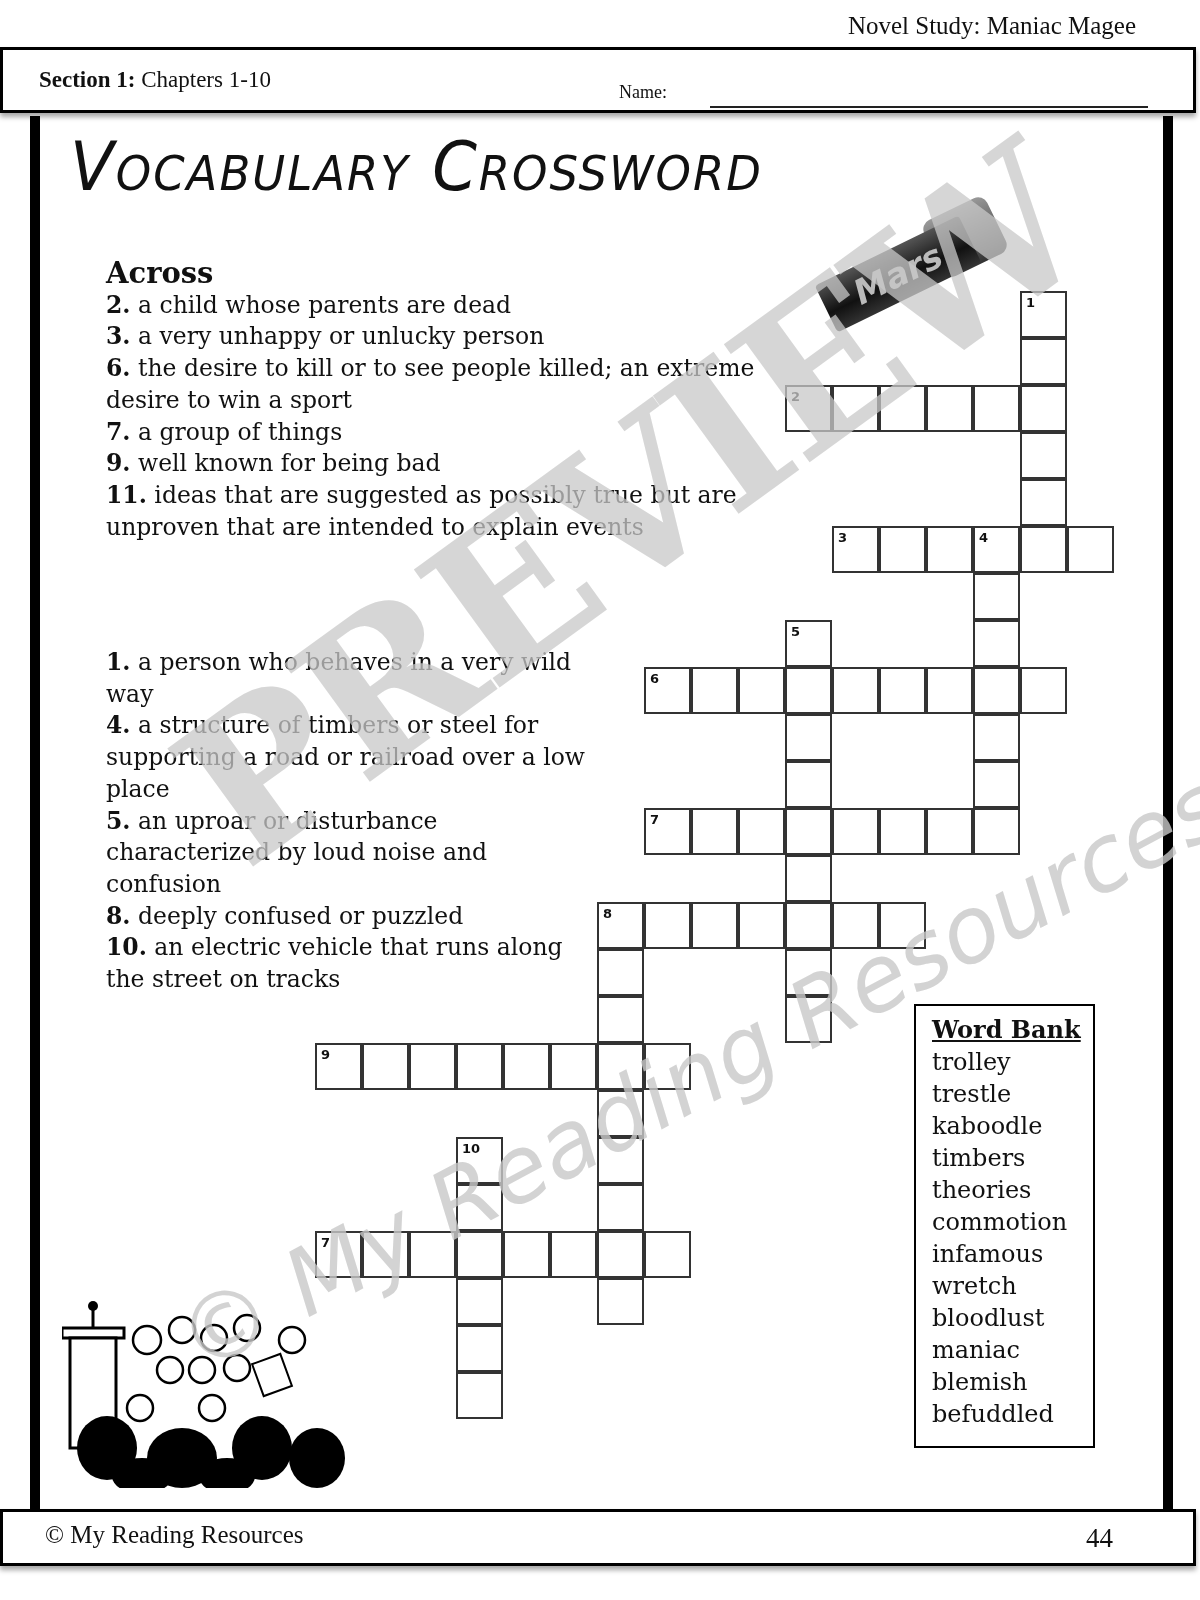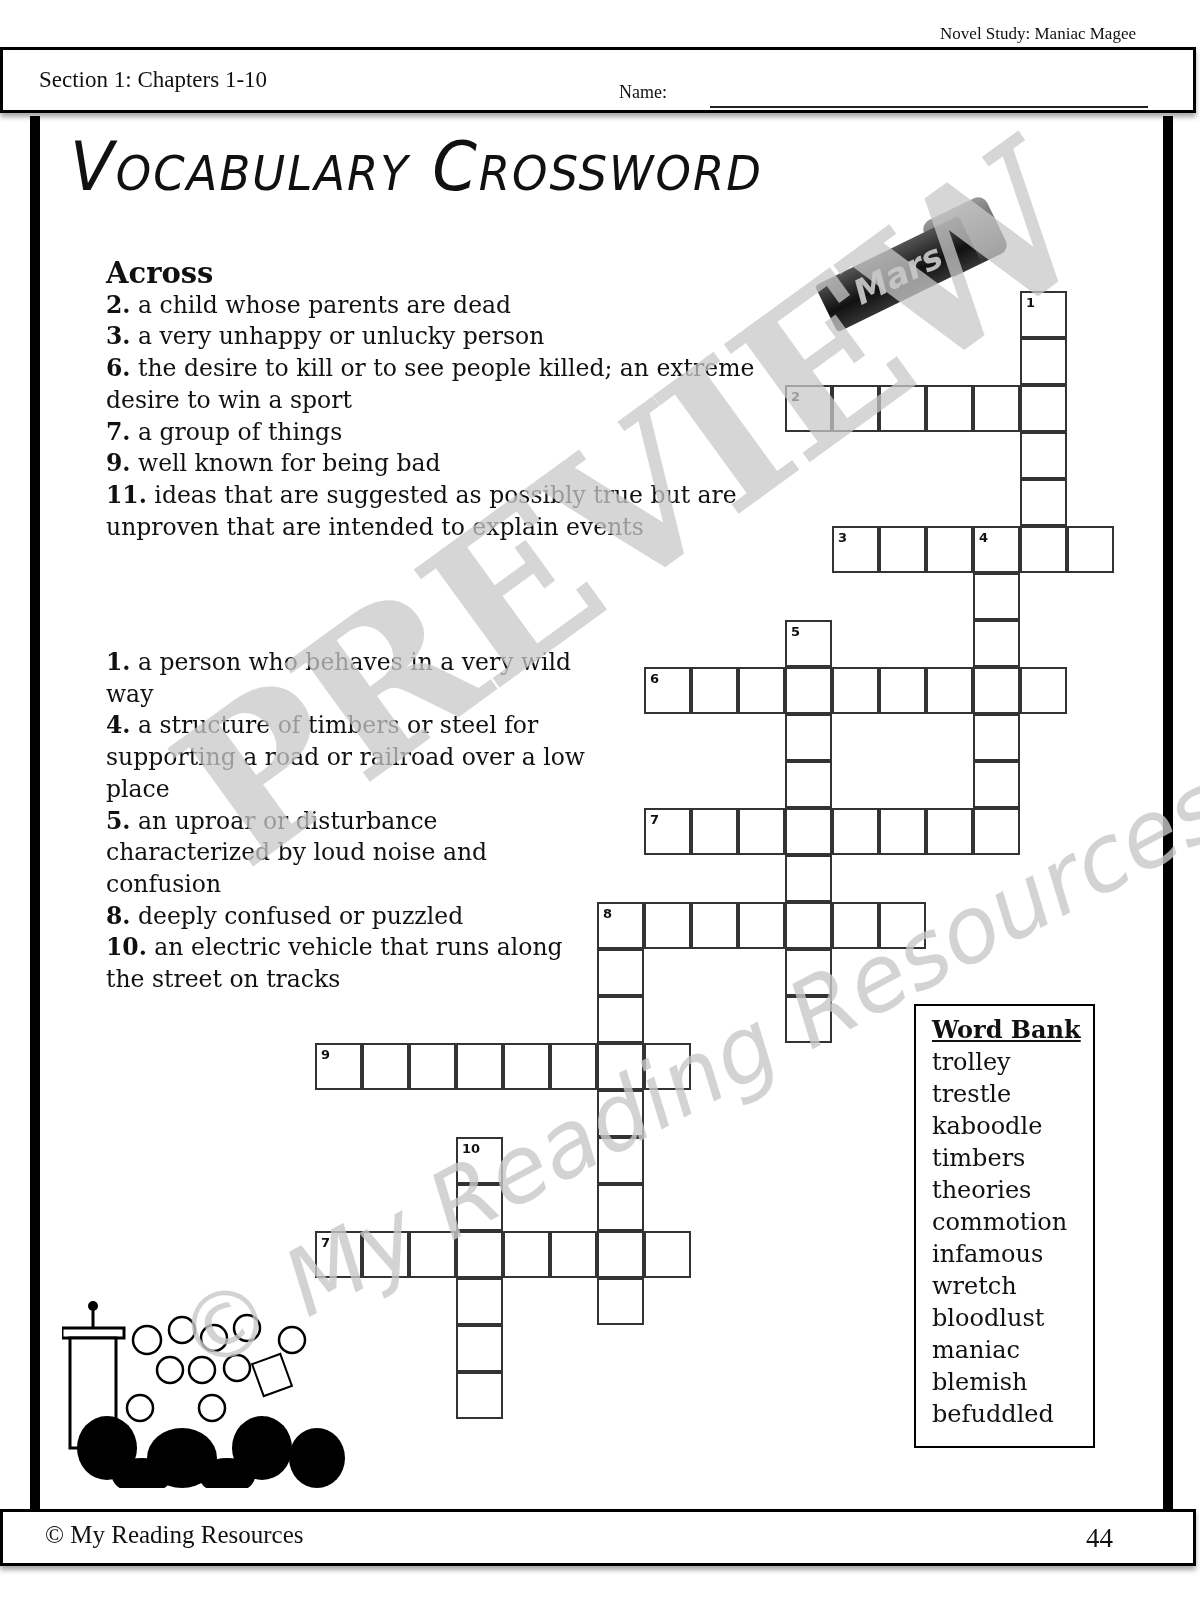--- a/index.html
+++ b/index.html
@@ -1,20 +1,20 @@
 <!DOCTYPE html>
 <html><head>
 <meta charset="utf-8">
 <style>
   html, body { margin:0; padding:0; background:#ffffff; }
   body { width:1200px; height:1600px; position:relative; overflow:hidden; font-family:"DejaVu Serif", serif; color:#111; }
-  .top-title { position:absolute; right:64px; top:24px; font-size:17px; font-family:"Liberation Serif", serif; }
+  .top-title { position:absolute; right:64px; top:12px; font-size:25px; font-family:"Liberation Serif", serif; }
   .header-box { position:absolute; left:0; top:47px; width:1196px; height:66px; border:3px solid #000; box-shadow:0 4px 5px rgba(0,0,0,0.35); background:#fff; box-sizing:border-box; }
   .section-label { position:absolute; left:36px; top:17px; font-size:23px; font-family:"Liberation Serif", serif; }
-  .section-label b { font-weight:normal; }
+  .section-label b { font-weight:bold; }
   .name-label { position:absolute; left:616px; top:32px; font-size:18px; font-family:"Liberation Serif", serif; }
   .name-line { position:absolute; left:707px; top:56px; width:438px; border-bottom:2px solid #222; }
   .frame-left { position:absolute; left:30px; top:116px; width:10px; height:1394px; background:#000; }
   .frame-right { position:absolute; left:1163px; top:116px; width:10px; height:1394px; background:#000; }
   .footer-box { position:absolute; left:0; top:1509px; width:1196px; height:57px; border:3px solid #000; box-shadow:0 4px 5px rgba(0,0,0,0.35); background:#fff; box-sizing:border-box; }
   .footer-copy { position:absolute; left:42px; top:9px; font-size:25px; font-family:"Liberation Serif", serif; }
   .footer-page { position:absolute; right:80px; top:11px; font-size:27px; font-family:"Liberation Serif", serif; }
   .page-heading { position:absolute; left:70px; top:130px; font-size:64px; font-family:"DejaVu Sans", sans-serif; font-style:italic; letter-spacing:2px; font-variant:small-caps; transform:scaleY(1.05); }
   .clues { position:absolute; left:106px; font-size:23.5px; line-height:31.7px; font-family:"DejaVu Serif", serif; }
   .clues .heading { font-weight:bold; font-size:29px; }

